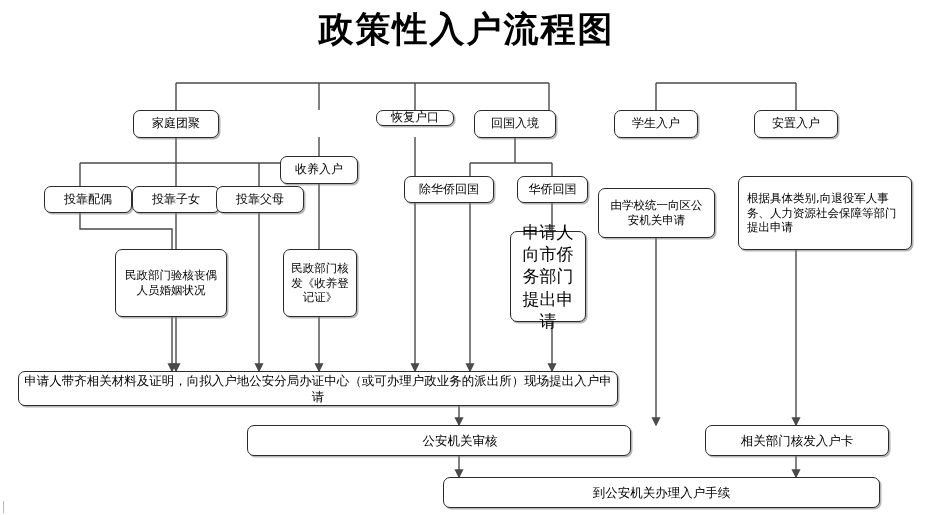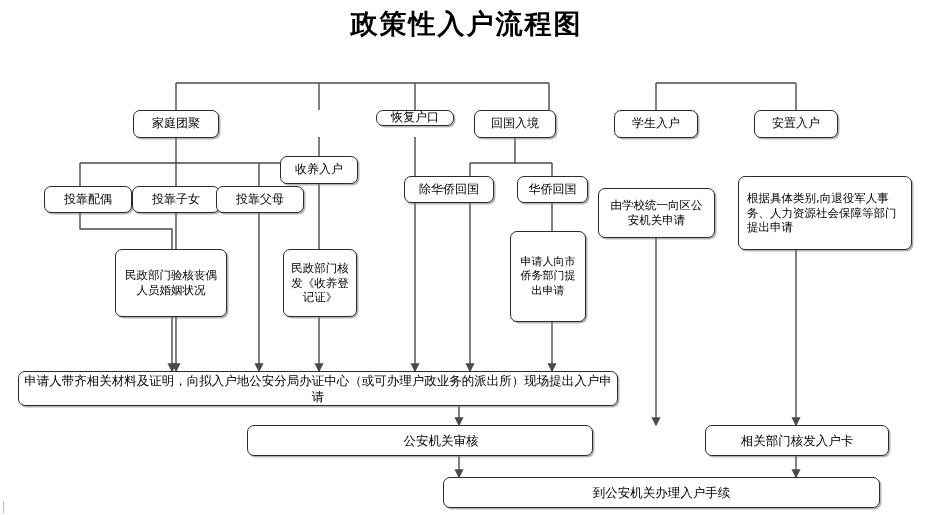--- a/index.html
+++ b/index.html
@@ -25,21 +25,21 @@
     left: 0;
     width: 933px;
     height: 515px;
   }
   .chart-title {
     position: absolute;
     top: 6px;
     left: 0;
     width: 933px;
     text-align: center;
-    font-size: 27px;
+    font-size: 35px;
     font-weight: bold;
     letter-spacing: 2px;
     color: #000000;
     font-family: "DejaVu Serif", "Liberation Serif", serif;
   }
   .node {
     position: absolute;
     box-sizing: border-box;
     border: 1px solid #2b2b2b;
     border-radius: 7px;
@@ -50,21 +50,21 @@
     justify-content: center;
     text-align: center;
     font-size: 12px;
     line-height: 1.28;
     padding: 2px 4px;
     white-space: pre-line;
     box-shadow: 1.5px 1.5px 0 rgba(120,120,120,0.55);
   }
   .node.wide { font-size: 12.5px; }
   .node.small { font-size: 11.5px; }
-  .node.tiny { font-size: 11px; line-height: 1.3; }
+  .node.tiny { font-size: 17px; line-height: 1.3; }
   .corner-mark {
     position: absolute;
     left: 3px;
     bottom: 2px;
     width: 1px;
     height: 12px;
     background: #b9b9b9;
   }
 </style>
 </head>
@@ -158,19 +158,19 @@
   <div class="node" style="left:517px; top:176px; width:71px; height:27px;">华侨回国</div>
 
   <div class="node small" style="left:115px; top:249px; width:112px; height:68px; padding:4px 7px;">民政部门验核丧偶人员婚姻状况</div>
   <div class="node small" style="left:283px; top:249px; width:74px; height:68px; padding:4px 6px;">民政部门核发《收养登记证》</div>
   <div class="node tiny" style="left:510px; top:231px; width:76px; height:91px; padding:4px 7px;">申请人向市侨务部门提出申请</div>
   <div class="node small" style="left:598px; top:188px; width:117px; height:50px; padding:4px 6px;">由学校统一向区公安机关申请</div>
   <div class="node small" style="left:738px; top:176px; width:174px; height:74px; padding:4px 8px; text-align:left; justify-content:flex-start;">根据具体类别,向退役军人事务、人力资源社会保障等部门提出申请</div>
 
   <div class="node wide" style="left:18px; top:371px; width:600px; height:35px;">申请人带齐相关材料及证明，向拟入户地公安分局办证中心（或可办理户政业务的派出所）现场提出入户申请</div>
 
-  <div class="node wide" style="left:247px; top:425px; width:346px; height:31px;padding-left:46px;">公安机关审核</div>
+  <div class="node wide" style="left:247px; top:425px; width:384px; height:31px;padding-left:46px;">公安机关审核</div>
   <div class="node wide" style="left:705px; top:425px; width:184px; height:31px;">相关部门核发入户卡</div>
 
   <div class="node wide" style="left:443px; top:477px; width:437px; height:31px;">到公安机关办理入户手续</div>
 
   <div class="corner-mark"></div>
 </div>
 
 </body></html>

